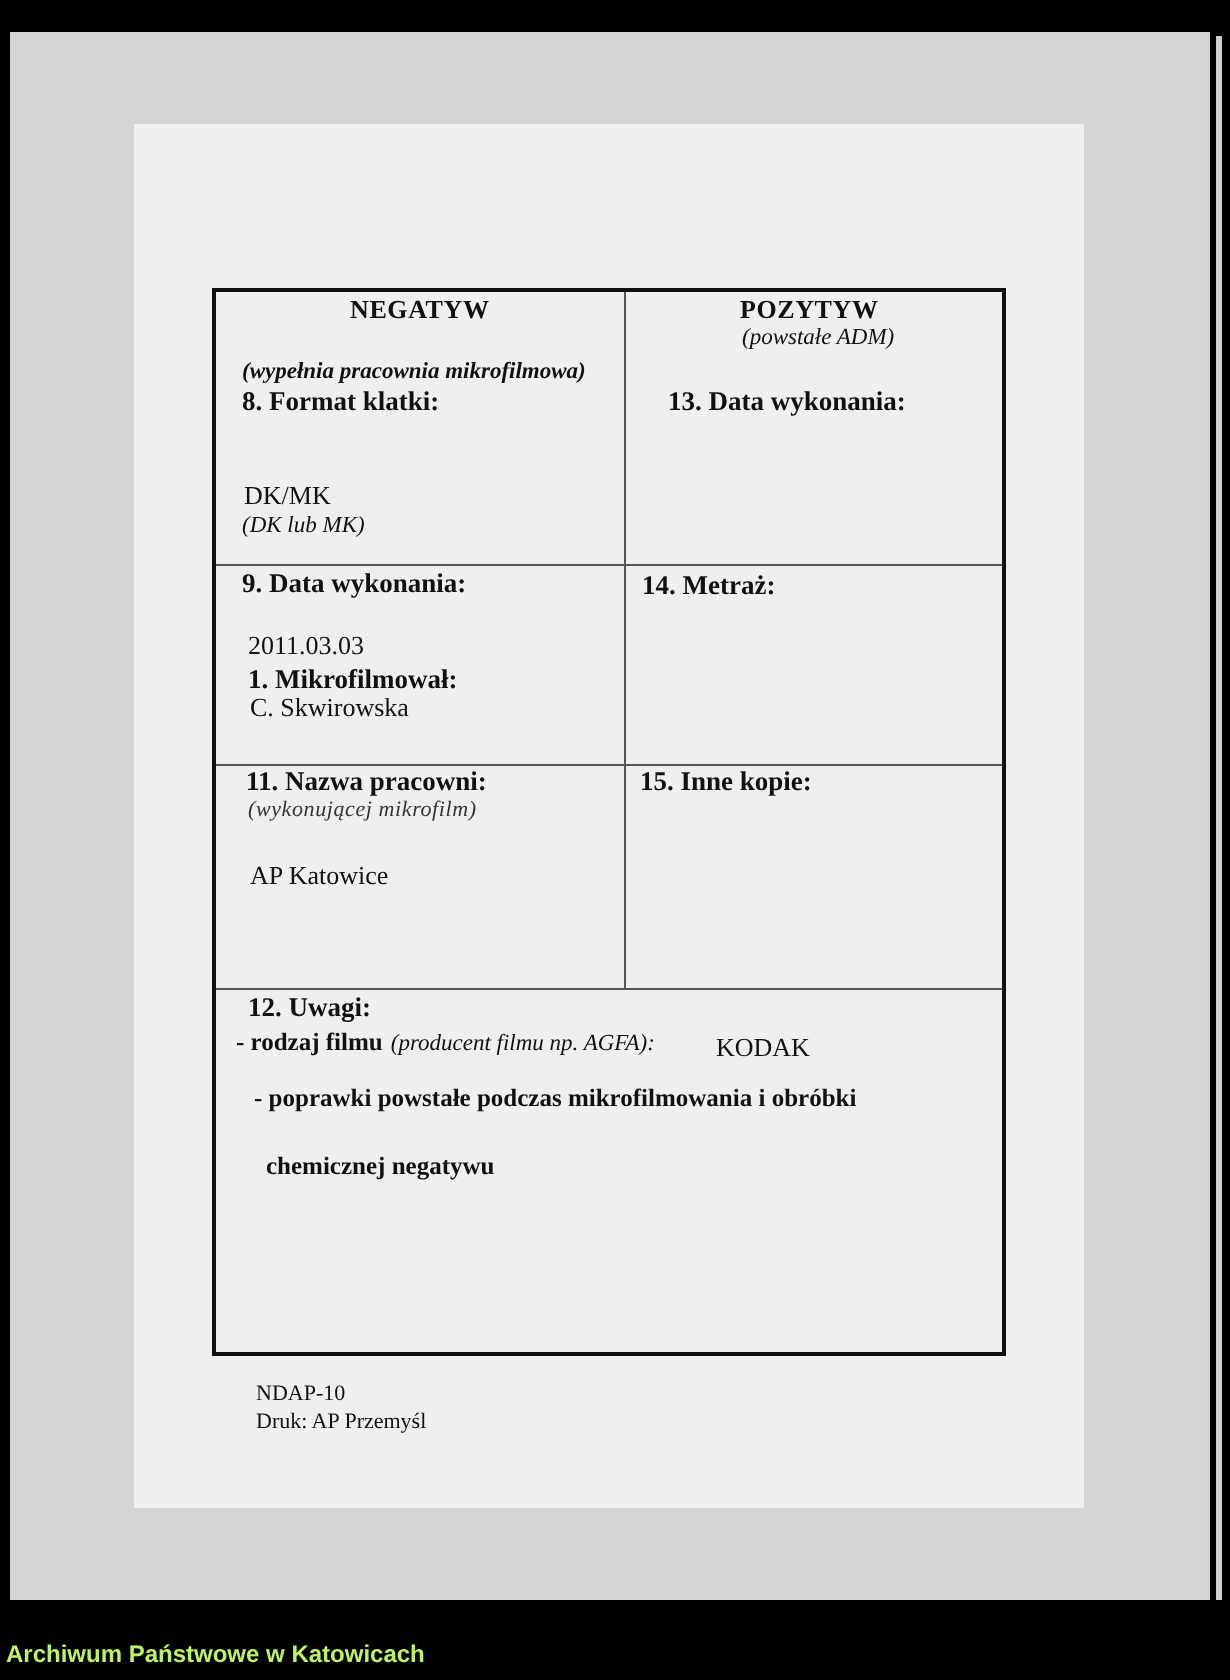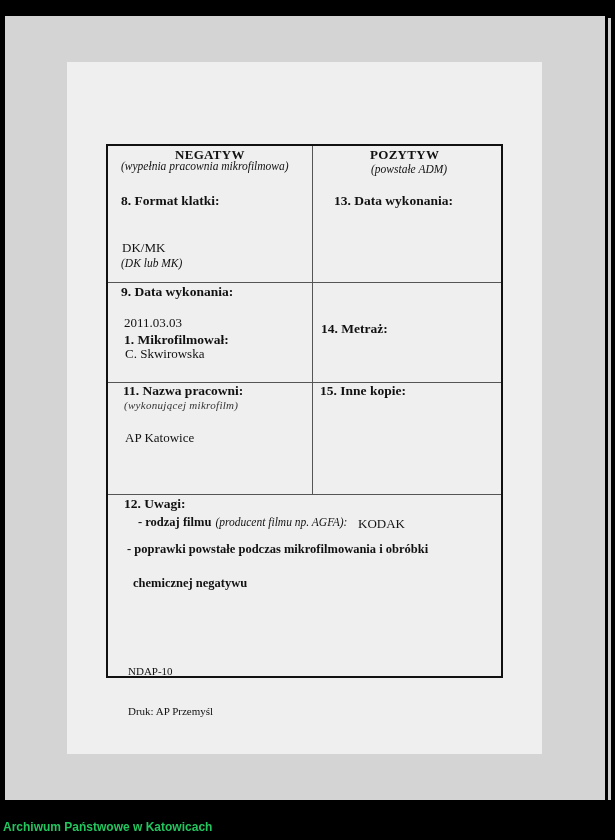--- a/index.html
+++ b/index.html
@@ -26,70 +26,70 @@
     .vline { position: absolute; background: #555; width: 1px; }
     .hline { position: absolute; background: #555; height: 1px; }
     .t { position: absolute; color: #111; white-space: nowrap; }
     .h-title { font-weight: bold; font-size: 13px; letter-spacing: 0.3px; text-align: right; }
     .h-sub { font-style: italic; font-size: 11.5px; }
     .lbl { font-weight: bold; font-size: 13.5px; }
     .val { font-size: 13px; }
     .hint { font-style: italic; font-size: 11.5px; }
     .note { font-size: 11px; }
     .footer-caption {
-      position: absolute; left: 3px; top: 820px; color: #22c55e;
+      position: absolute; left: 3px; top: 820px; color: #bef264;
       font-family: "Liberation Sans", sans-serif; font-weight: bold; font-size: 12px;
     }
   </style>
 </head>
 <body>
 
 <div class="scan-frame"></div>
 <div class="right-strip"></div>
 
 <div class="paper"></div>
 
 <div class="form-table">
   <div class="vline" style="left:204px; top:0; height:349px;"></div>
   <div class="hline" style="left:0; top:136px; width:393px;"></div>
   <div class="hline" style="left:0; top:236px; width:393px;"></div>
   <div class="hline" style="left:0; top:348px; width:393px;"></div>
 </div>
 
 <div class="t h-title" style="left:175px; top:147px;">NEGATYW</div>
-<div class="t h-sub" style="left:121px; top:160px;">(wypełnia pracownia mikrofilmowa)</div>
+<div class="t h-sub" style="left:121px; top:180px;font-weight:bold;">(wypełnia pracownia mikrofilmowa)</div>
 
 <div class="t h-title" style="left:370px; top:147px;">POZYTYW</div>
 <div class="t h-sub" style="left:371px; top:163px;">(powstałe ADM)</div>
 
 <div class="t lbl" style="left:121px; top:193px;">8. Format klatki:</div>
 <div class="t val" style="left:122px; top:209px;margin-top:31px;">DK/MK</div>
 <div class="t hint" style="left:121px; top:257px;">(DK lub MK)</div>
 
 <div class="t lbl" style="left:334px; top:193px;">13. Data wykonania:</div>
 
 <div class="t lbl" style="left:121px; top:284px;">9. Data wykonania:</div>
 <div class="t val" style="left:124px; top:303px;margin-top:12px;">2011.03.03</div>
 
-<div class="t lbl" style="left:321px; top:285px;margin-top:36px;">14. Metraż:</div>
+<div class="t lbl" style="left:321px; top:285px;">14. Metraż:</div>
 
 <div class="t lbl" style="left:124px; top:332px;">1. Mikrofilmował:</div>
 <div class="t val" style="left:125px; top:346px;">C. Skwirowska</div>
 
 <div class="t lbl" style="left:123px; top:383px;">11. Nazwa pracowni:</div>
 <div class="t hint" style="left:124px; top:399px; font-size:11px; letter-spacing:0.3px; color:#333;">(wykonującej mikrofilm)</div>
 <div class="t val" style="left:125px; top:430px;">AP Katowice</div>
 
 <div class="t lbl" style="left:320px; top:383px;">15. Inne kopie:</div>
 
 <div class="t lbl" style="left:124px; top:496px;">12. Uwagi:</div>
-<div class="t" style="left:138px; top:512px;">
+<div class="t" style="left:118px; top:512px;">
   <span class="lbl" style="font-size:12.5px;">- rodzaj filmu</span>
   <span class="hint">(producent filmu np. AGFA):</span>
 </div>
 <div class="t val" style="left:358px; top:504px;margin-top:12px;">KODAK</div>
 <div class="t lbl" style="left:127px; top:542px; font-size:12.5px;">- poprawki powstałe podczas mikrofilmowania i obróbki</div>
 <div class="t lbl" style="left:133px; top:556px; font-size:12.5px;margin-top:20px;">chemicznej negatywu</div>
 
-<div class="t note" style="left:128px; top:665px;">NDAP-10</div>
+<div class="t note" style="left:128px; top:691px;">NDAP-10</div>
 <div class="t note" style="left:128px; top:705px;">Druk: AP Przemyśl</div>
 
 <div class="footer-caption">Archiwum Państwowe w Katowicach</div>
 
 </body></html>

